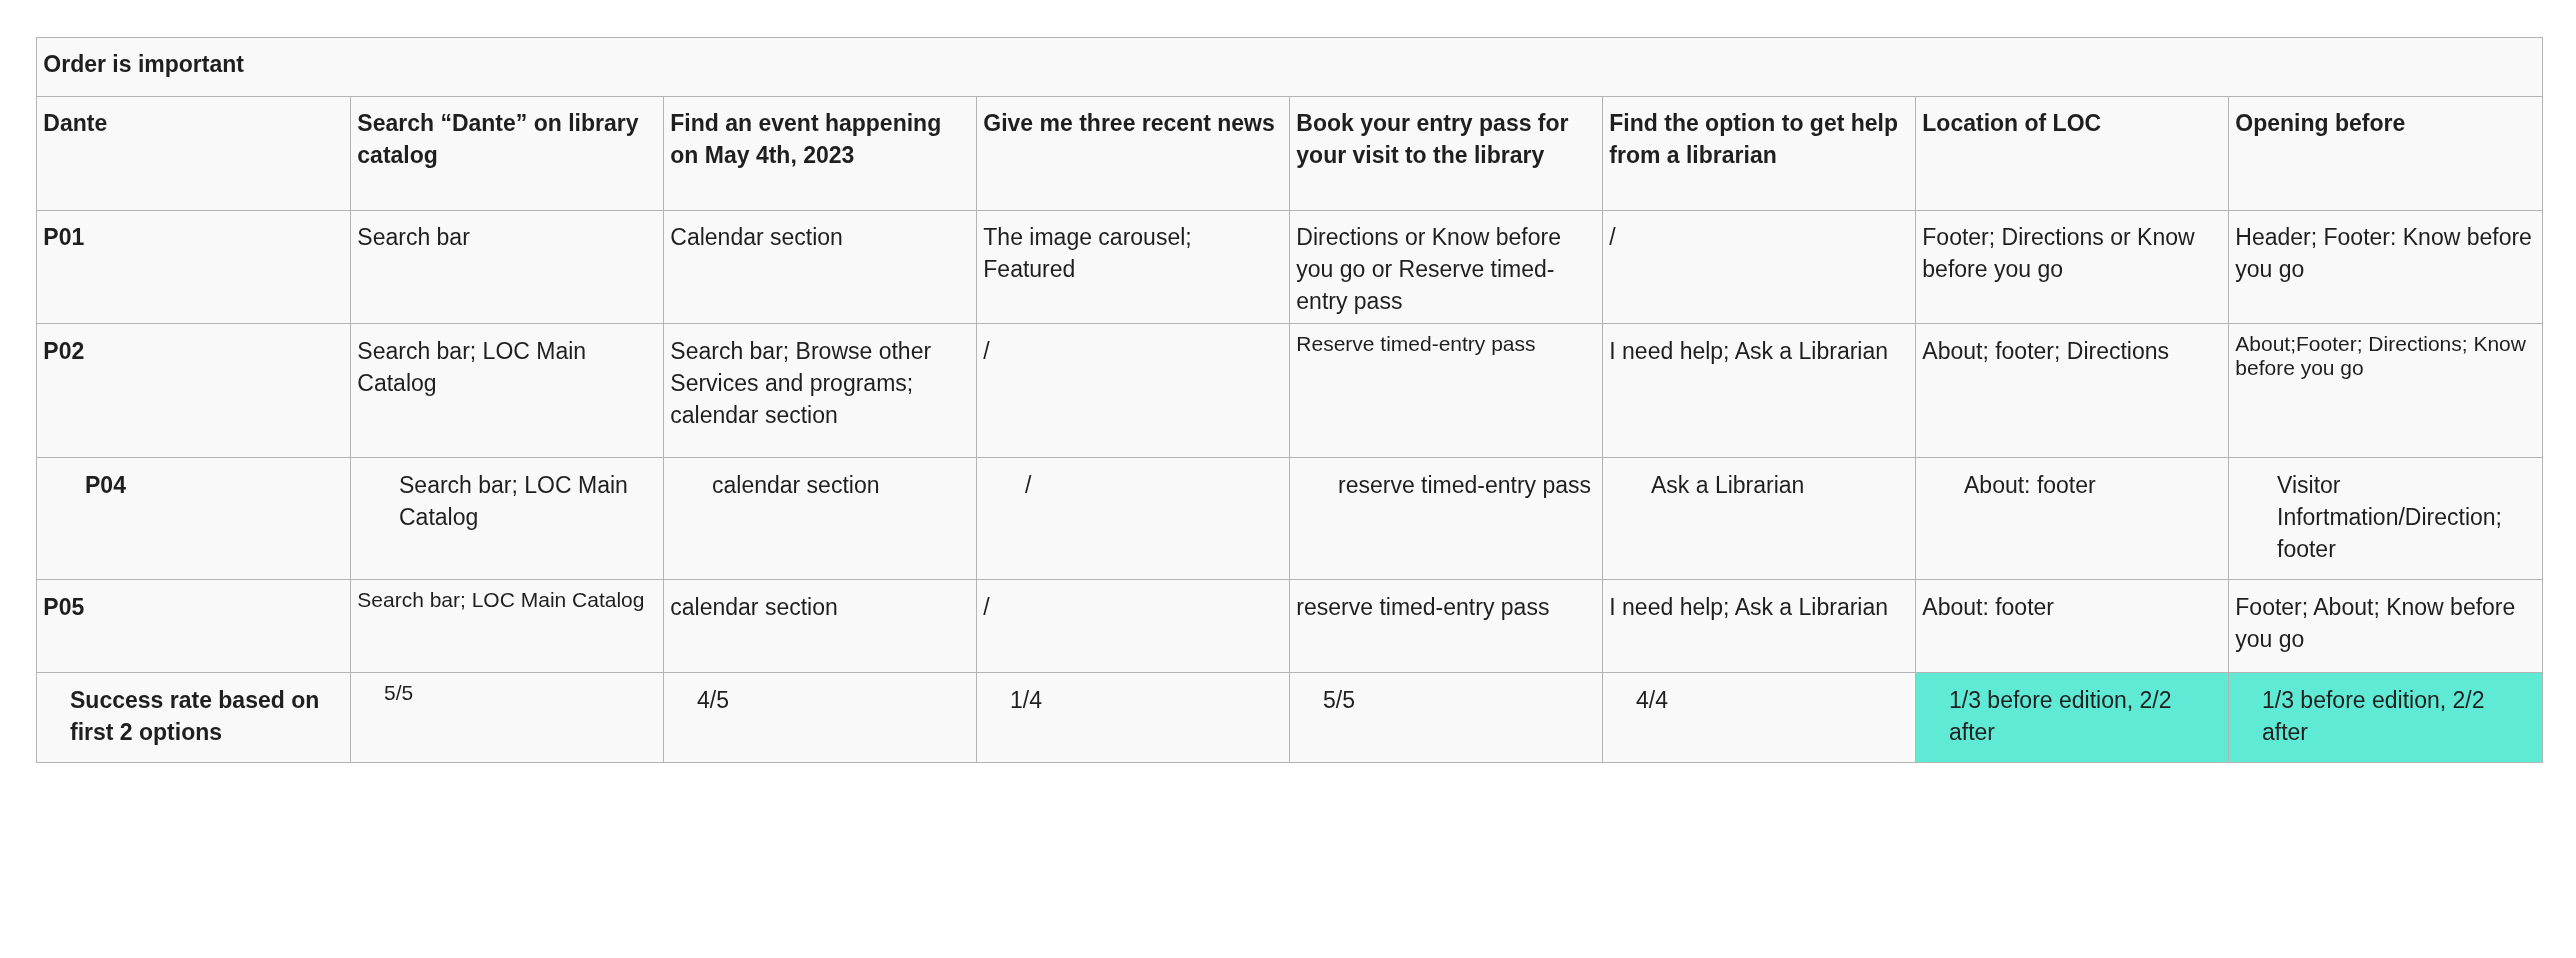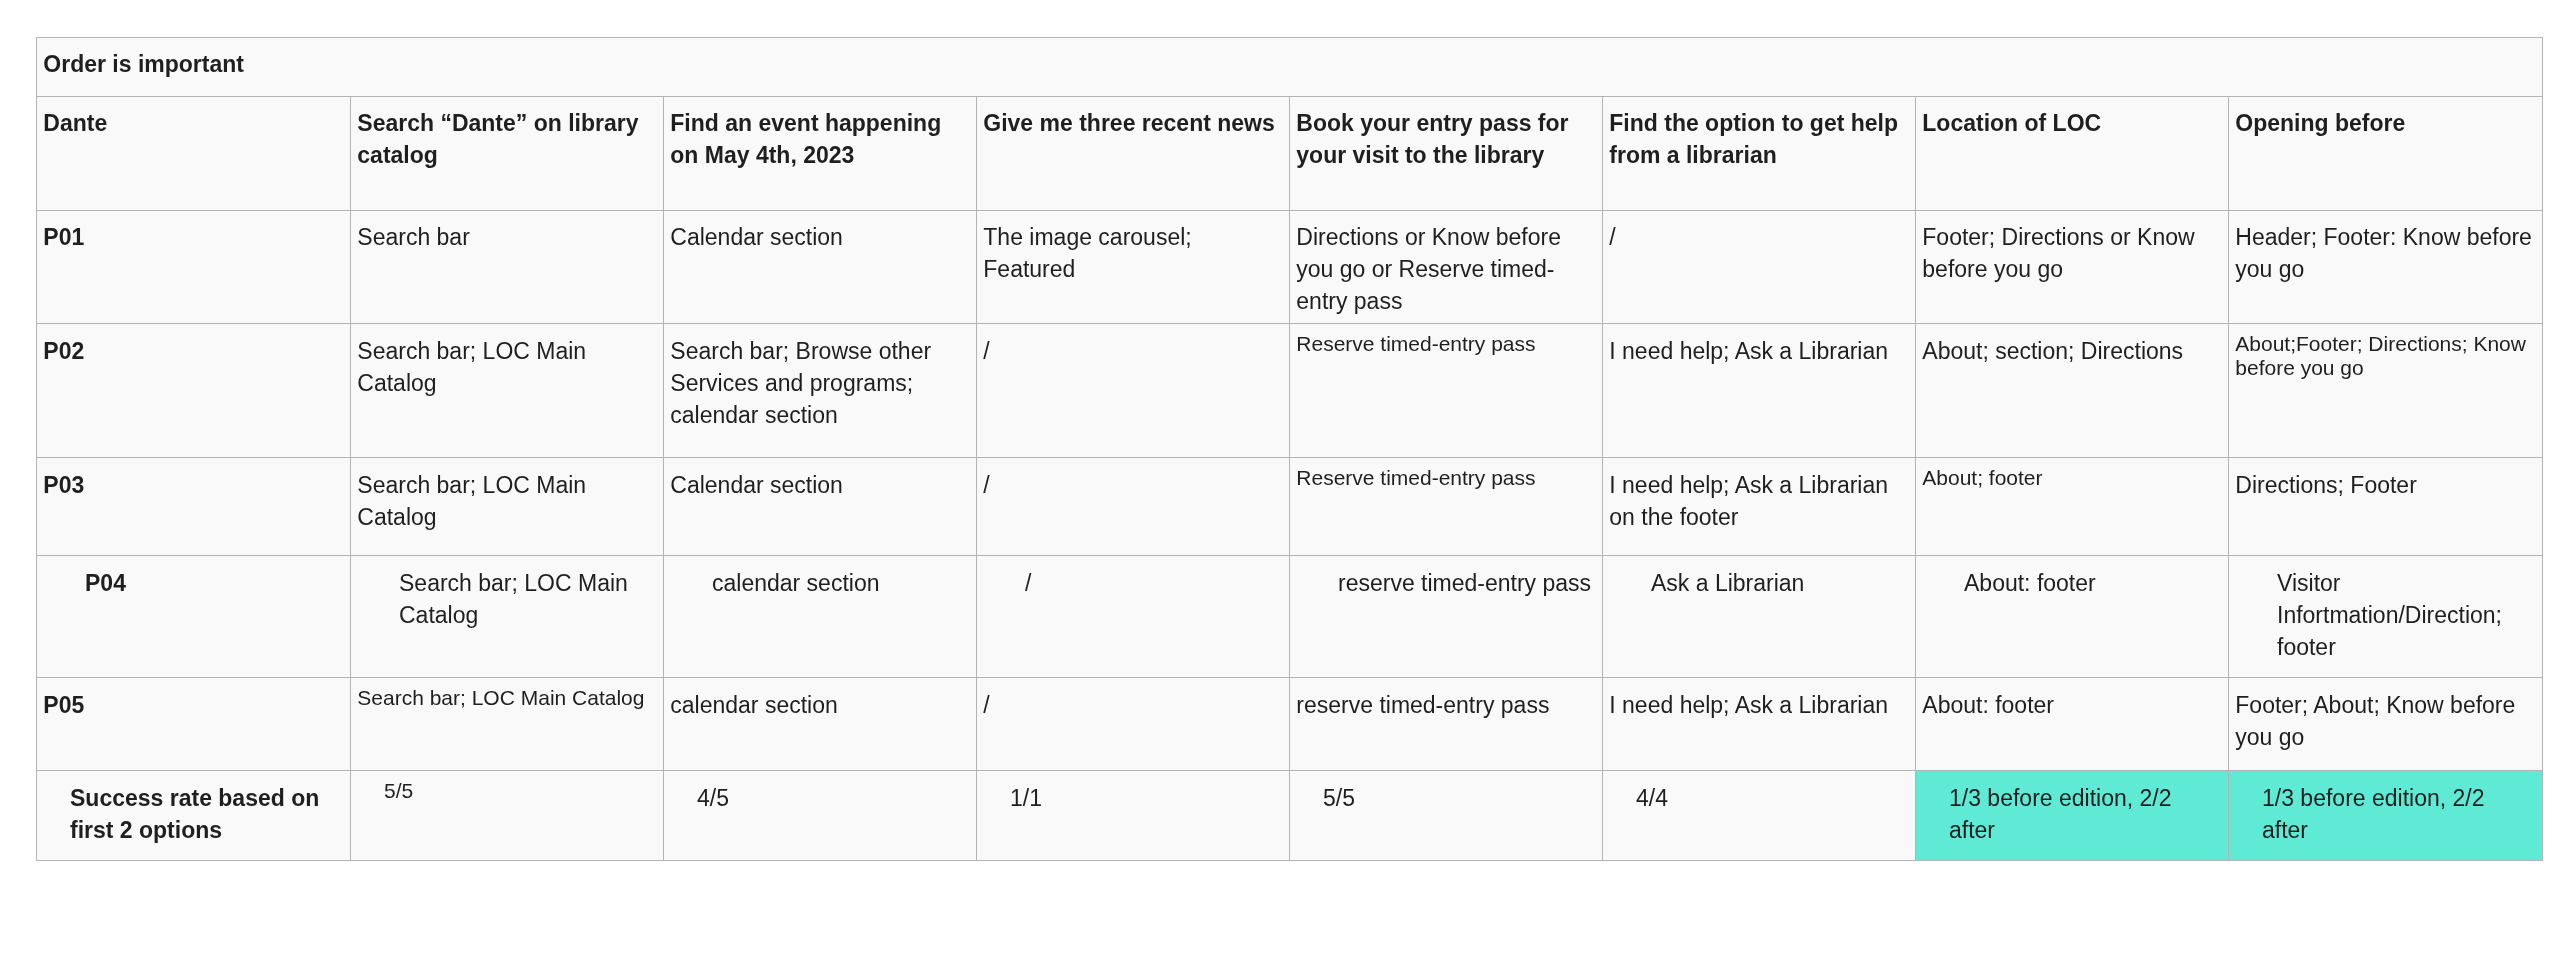--- a/index.html
+++ b/index.html
@@ -94,34 +94,24 @@
       <td>Header; Footer: Know before you go</td>
     </tr>
 
     <tr class="r-p02">
       <td class="bold">P02</td>
       <td>Search bar; LOC Main Catalog</td>
       <td>Search bar; Browse other Services and programs; calendar section</td>
       <td>/</td>
       <td class="alt">Reserve timed-entry pass</td>
       <td>I need help; Ask a Librarian</td>
-      <td>About; section; Directions</td>
+      <td>About; footer; Directions</td>
       <td class="alt">About;Footer; Directions; Know before you go</td>
     </tr>
 
-    <tr class="r-p03">
-      <td class="bold">P03</td>
-      <td>Search bar; LOC Main Catalog</td>
-      <td>Calendar section</td>
-      <td>/</td>
-      <td class="alt">Reserve timed-entry pass</td>
-      <td>I need help; Ask a Librarian on the footer</td>
-      <td class="alt">About; footer</td>
-      <td>Directions; Footer</td>
-    </tr>
 
 
     <tr class="r-p04">
       <td class="bold">P04</td>
       <td>Search bar; LOC Main Catalog</td>
       <td>calendar section</td>
       <td>/</td>
       <td>reserve timed-entry pass</td>
       <td>Ask a Librarian</td>
       <td>About: footer</td>
@@ -136,21 +126,21 @@
       <td>reserve timed-entry pass</td>
       <td>I need help; Ask a Librarian</td>
       <td>About: footer</td>
       <td>Footer; About; Know before you go</td>
     </tr>
 
     <tr class="r-success">
       <td class="bold">Success rate based on first 2 options</td>
       <td class="alt">5/5</td>
       <td>4/5</td>
-      <td>1/1</td>
+      <td>1/4</td>
       <td>5/5</td>
       <td>4/4</td>
       <td class="hl">1/3 before edition, 2/2 after</td>
       <td class="hl">1/3 before edition, 2/2 after</td>
     </tr>
   </tbody>
 </table>
 
 
 </body></html>

